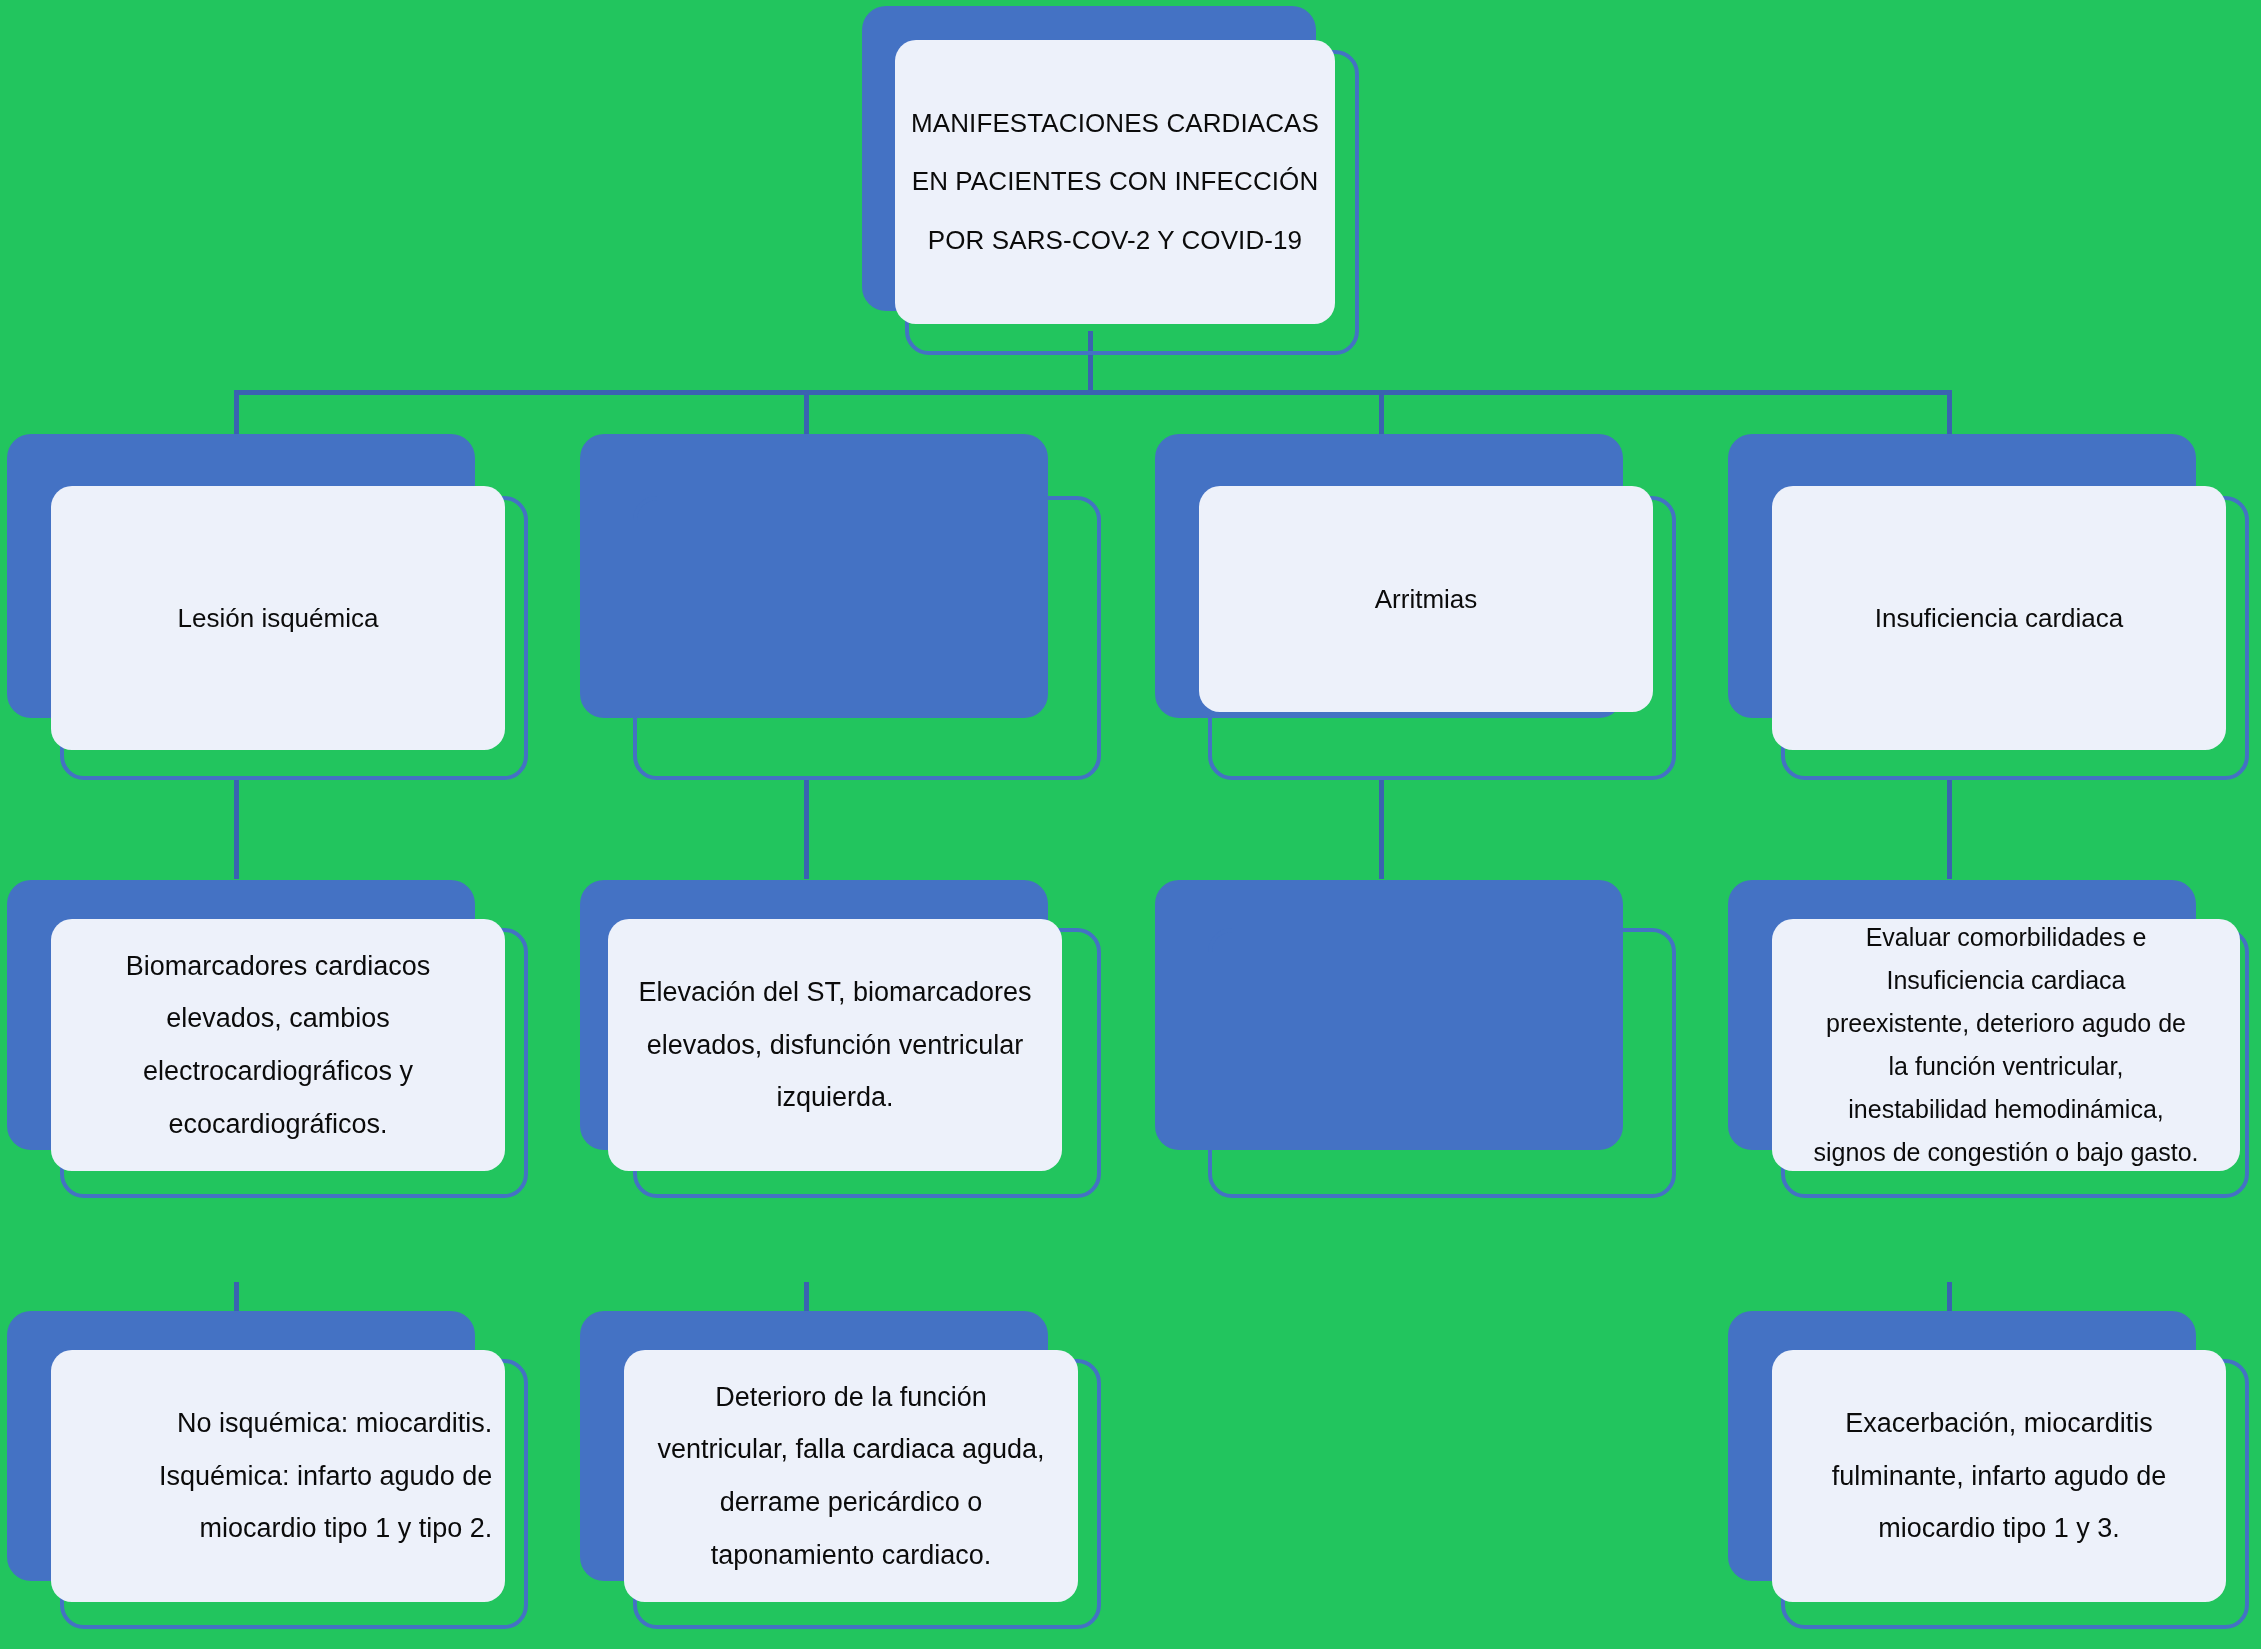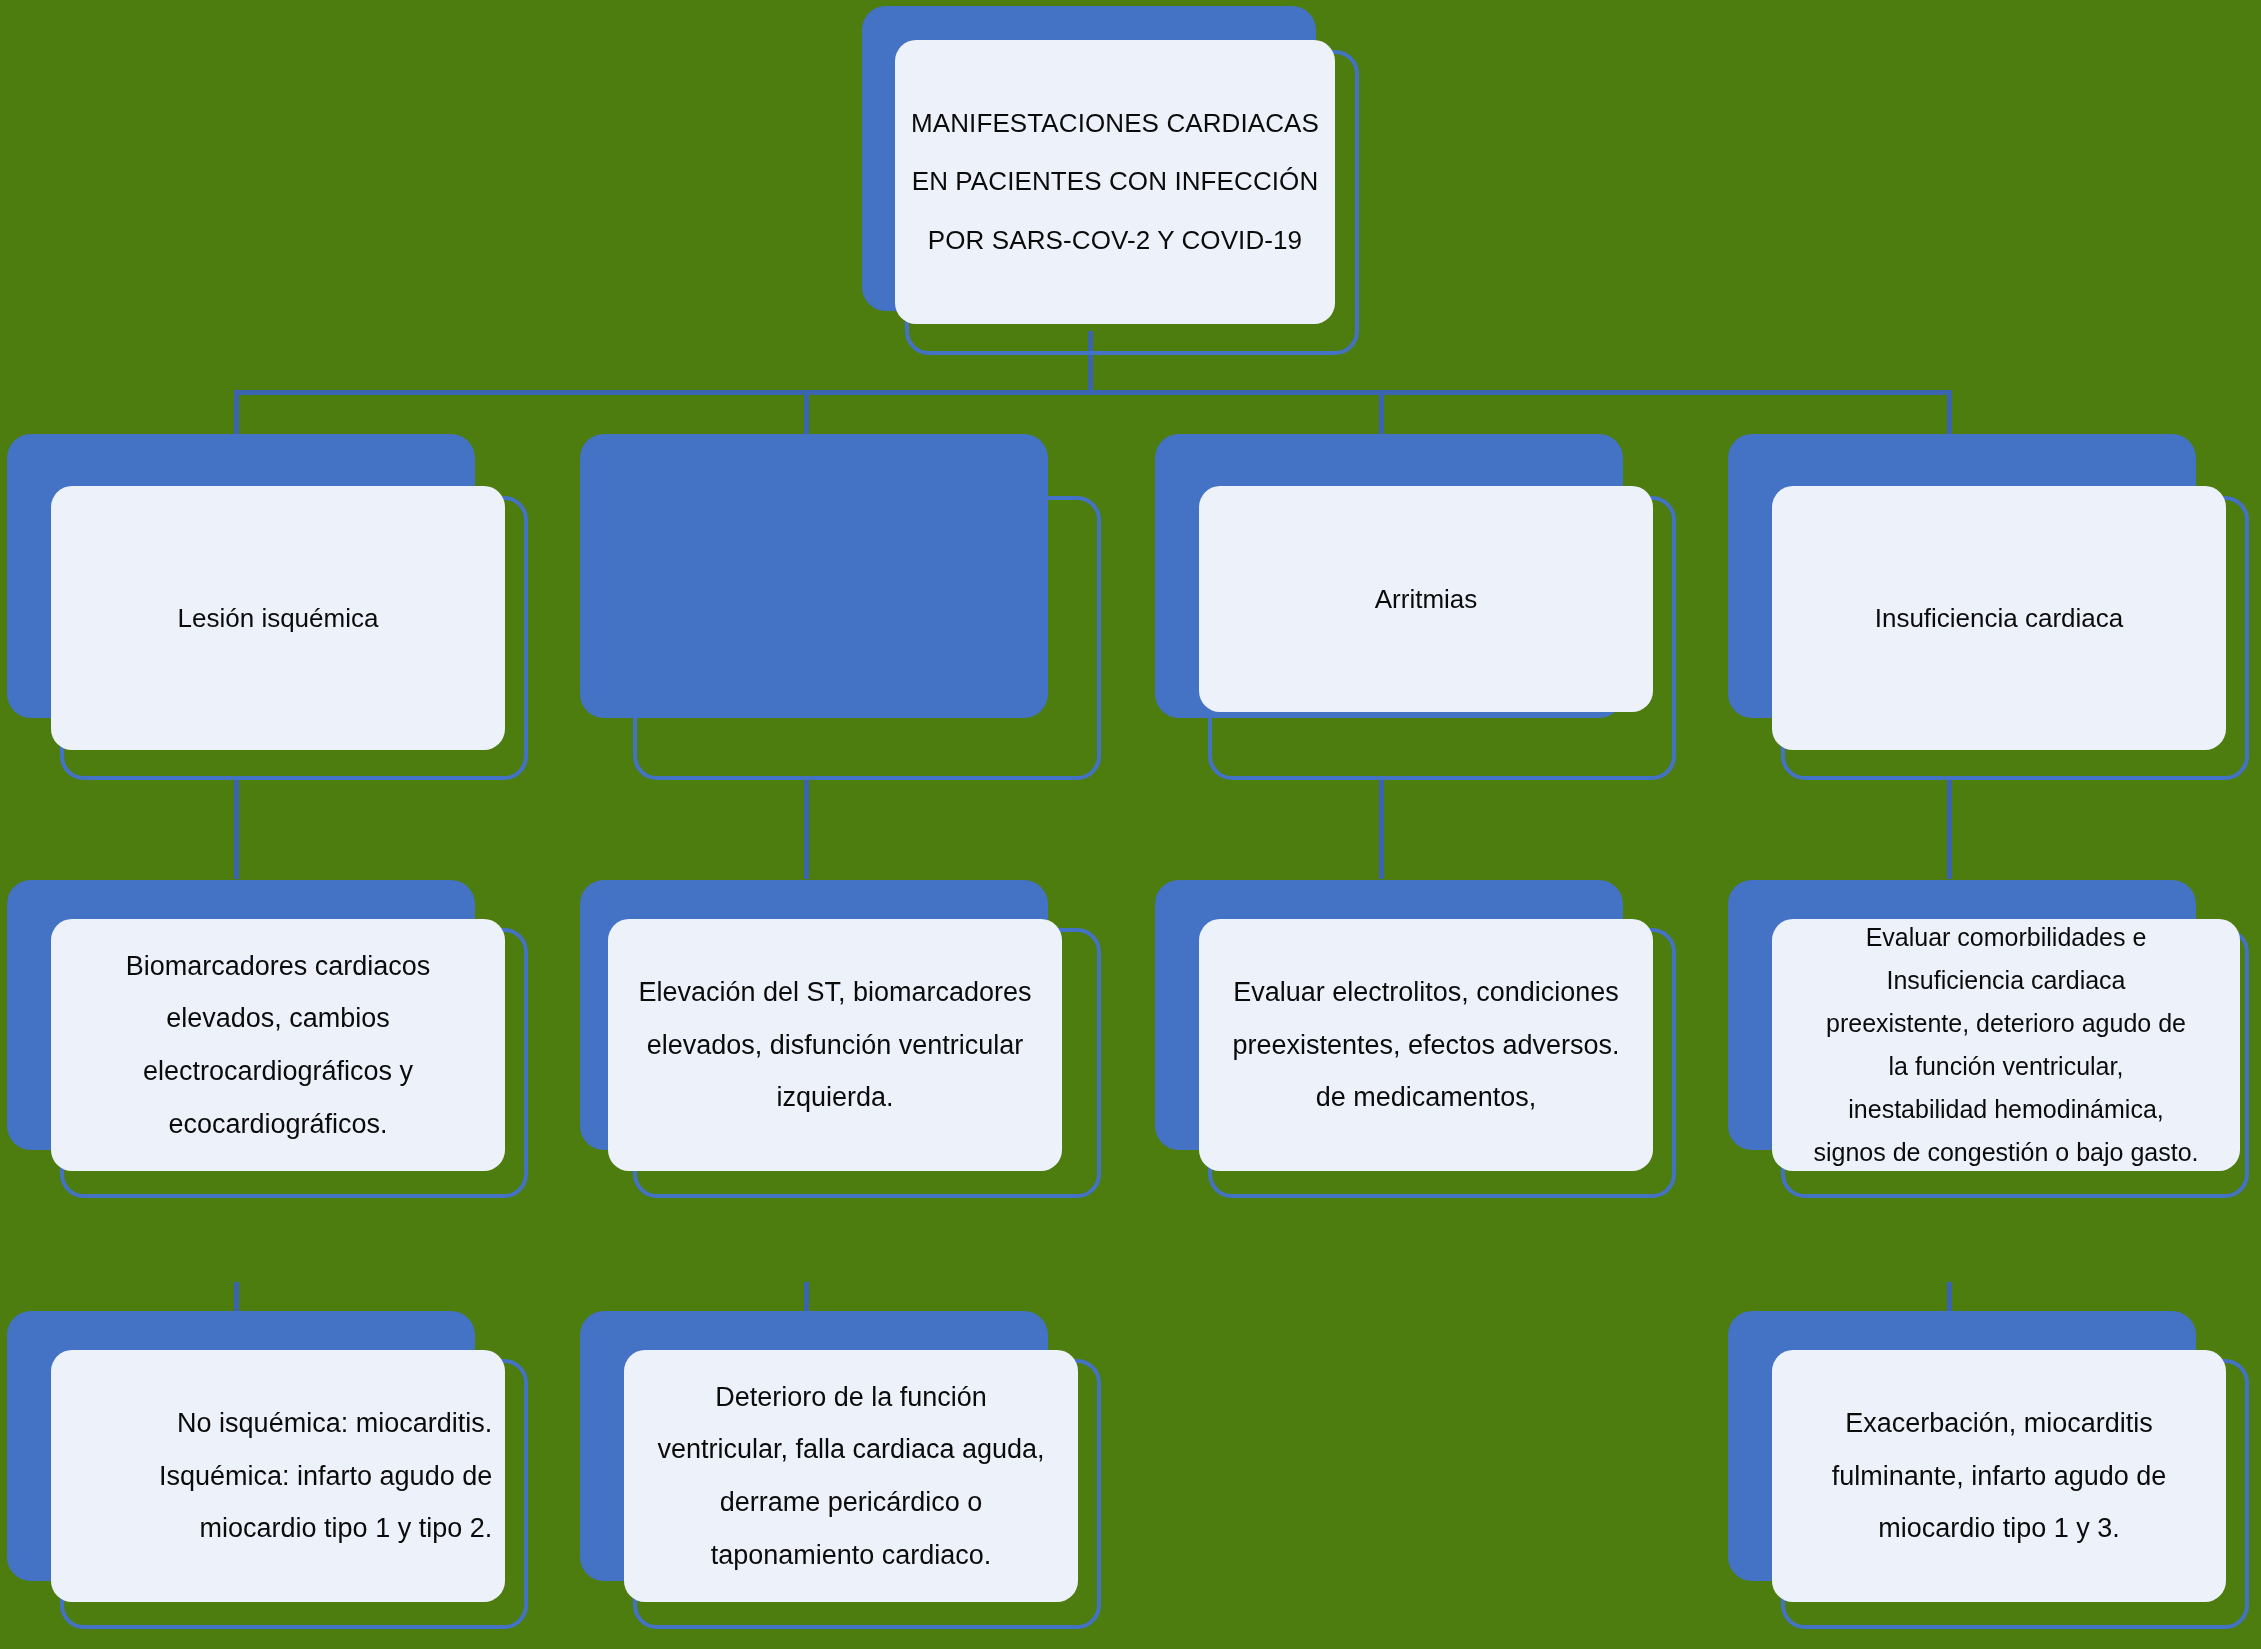--- a/index.html
+++ b/index.html
@@ -9,21 +9,21 @@
     background: #ffffff;
   }
   body {
     font-family: "Liberation Sans", sans-serif;
     -webkit-font-smoothing: antialiased;
   }
   #stage {
     position: relative;
     width: 2261px;
     height: 1650px;
-    background: #4d7c0f;
+    background: #22c55e;
     overflow: hidden;
   }
 
   
   .conn {
     position: absolute;
     background: #3A63B0;
   }
   .conn.v { width: 5px; }
   .conn.h { height: 5px; }
@@ -155,25 +155,20 @@
     <div class="fill" style="left:28px; top:39px; width:454px; height:252px;">
       <div class="txt">Elevación del ST, biomarcadores
 elevados, disfunción ventricular
 izquierda.</div>
     </div>
   </div>
 
   <div class="node lvl3" style="left:1155px; top:880px; width:525px; height:326px;">
     <div class="back" style="width:468px; height:270px;"></div>
     <div class="frame" style="left:53px; top:48px; width:468px; height:270px;"></div>
-    <div class="fill" style="left:44px; top:39px; width:454px; height:252px;">
-      <div class="txt">Evaluar electrolitos, condiciones
-preexistentes,  efectos adversos.
-de medicamentos,</div>
-    </div>
   </div>
 
   <div class="node lvl3" style="left:1728px; top:880px; width:533px; height:326px;">
     <div class="back" style="width:468px; height:270px;"></div>
     <div class="frame" style="left:53px; top:48px; width:468px; height:270px;"></div>
     <div class="fill" style="left:44px; top:39px; width:468px; height:252px;">
       <div class="txt" style="font-size:25px; line-height:1.72;">Evaluar comorbilidades e
 Insuficiencia cardiaca
 preexistente, deterioro agudo de
 la función ventricular,

